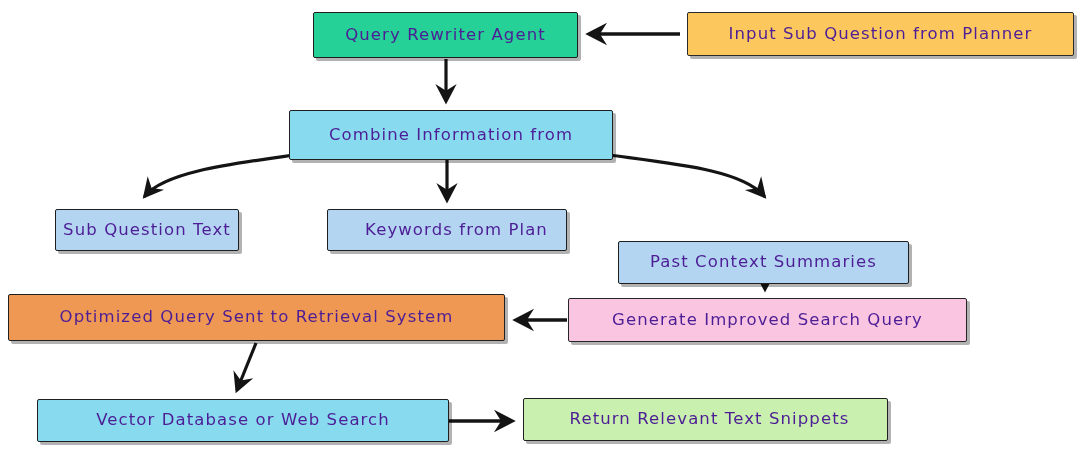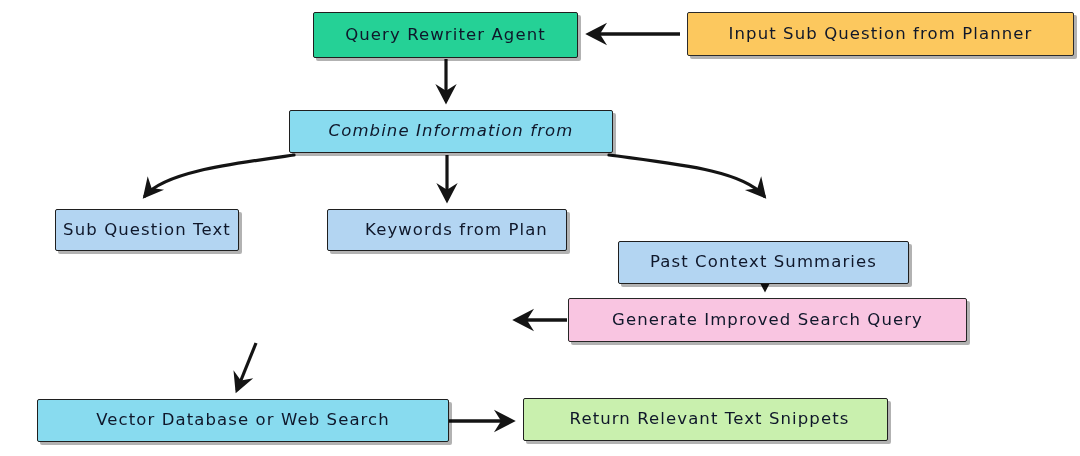--- a/index.html
+++ b/index.html
@@ -18,21 +18,21 @@
     border:1.6px solid #1f1f1f;
     border-radius:2px;
     box-shadow:3px 3px 0 rgba(0,0,0,0.30);
     text-align:center;
     white-space:nowrap;
     letter-spacing:0.6px;
   }
   .node .lbl{
     font-family:"DejaVu Sans", sans-serif;
     font-size:16.5px;
-    color:#0f172a;
+    color:#4c1d95;
     line-height:1;
     letter-spacing:1.1px;
     font-weight:400;
   }
   
   .n-teal{background:#25d196;}
   .n-amber{background:#fcc85e;border-color:#2a2a2a;}
   .n-cyan{background:#88dbef;}
   .n-blue{background:#b3d5f2;}
   .n-orange{background:#ee9853;}
@@ -89,36 +89,39 @@
   </svg>
 
   <div class="node n-amber" style="left:681px;top:12px;width:387px;height:44px;margin-left:6px;">
     <span class="lbl">Input Sub Question from Planner</span>
   </div>
 
   <div class="node n-teal" style="left:313px;top:12px;width:265px;height:46px;">
     <span class="lbl">Query Rewriter Agent</span>
   </div>
 
-  <div class="node n-cyan" style="left:289px;top:110px;width:324px;height:43px;font-style:italic;">
+  <div class="node n-cyan" style="left:289px;top:110px;width:324px;height:50px;">
     <span class="lbl">Combine Information from</span>
   </div>
 
   <div class="node n-blue" style="left:55px;top:209px;width:184px;height:42px;">
     <span class="lbl">Sub Question Text</span>
   </div>
 
   <div class="node n-blue" style="left:327px;top:209px;width:240px;height:42px;padding-left:19px;">
     <span class="lbl">Keywords from Plan</span>
   </div>
 
   <div class="node n-blue" style="left:618px;top:207px;width:291px;height:43px;margin-top:34px;">
     <span class="lbl">Past Context Summaries</span>
   </div>
 
+  <div class="node n-orange" style="left:8px;top:294px;width:497px;height:47px;">
+    <span class="lbl">Optimized Query Sent to Retrieval System</span>
+  </div>
 
   <div class="node n-pink" style="left:568px;top:298px;width:399px;height:44px;">
     <span class="lbl">Generate Improved Search Query</span>
   </div>
 
   <div class="node n-cyan" style="left:37px;top:399px;width:412px;height:43px;text-align:center;">
     <span class="lbl">Vector Database or Web Search</span>
   </div>
 
   <div class="node n-green" style="left:523px;top:398px;width:365px;height:43px;padding-left:8px;">

